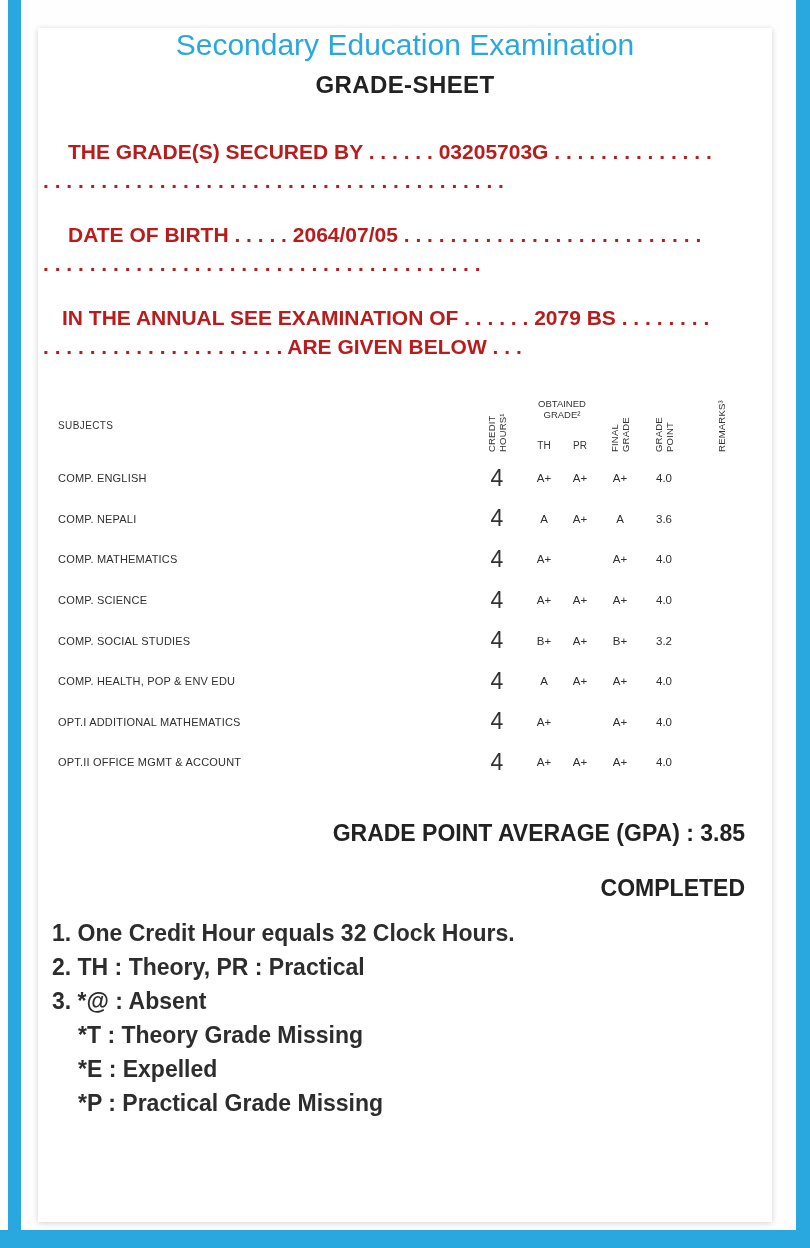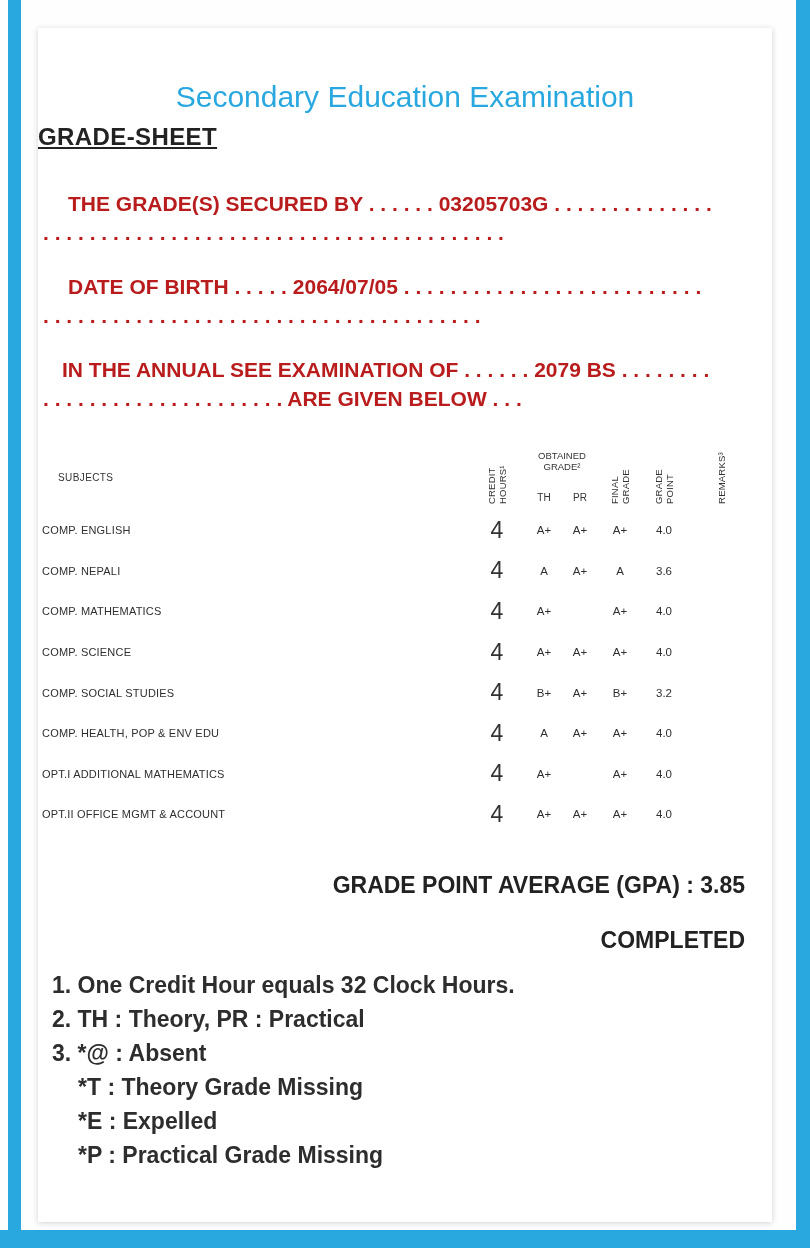--- a/index.html
+++ b/index.html
@@ -9,22 +9,22 @@
   .page { position:relative; width:810px; height:1248px; background:#fefefe; overflow:hidden; }
 
   .stripe { position:absolute; background:var(--accent); }
   .stripe-left { left:8px; top:0; width:13px; height:1248px; }
   .stripe-right { right:0; top:0; width:14px; height:1248px; }
   .stripe-bottom { left:0; top:1230px; width:810px; height:18px; }
 
   .card { position:absolute; left:38px; top:28px; width:734px; height:1194px; background:#fff;
           box-shadow:0 1px 6px rgba(0,0,0,0.18); overflow:hidden; }
 
-  .title { margin-top:52px; text-align:center; color:var(--accent); font-size:30px; line-height:34px; font-weight:500; }
-  .subtitle { margin-top:8px; text-align:left; font-size:24px; line-height:30px; font-weight:700; letter-spacing:0.4px; color:#222;text-decoration:underline; }
+  .title { text-align:center; color:var(--accent); font-size:30px; line-height:34px; font-weight:500; }
+  .subtitle { margin-top:8px; text-align:center; font-size:24px; line-height:30px; font-weight:700; letter-spacing:0.4px; color:#222; }
 
   .statements { margin-top:37px; font-weight:700; font-size:21px; color:#b91c1c; }
   .stmt { margin-bottom:25px; }
   .stmt span { display:block; line-height:29px; white-space:nowrap; overflow:hidden; }
   .stmt .l1 { padding-left:30px; }
   .stmt .l1.exam { padding-left:24px; }
   .stmt .l2 { padding-left:5px; }
 
   .grid-head { display:grid; grid-template-columns:430px 58px 72px 44px 44px 70px; height:65px; margin-top:32px; }
   .grid-row  { display:grid; grid-template-columns:430px 58px 36px 36px 44px 44px 70px; height:40.6px; align-items:center; }
@@ -32,21 +32,21 @@
   .h-subjects { align-self:center; padding-left:20px; font-size:10px; letter-spacing:0.4px; color:#333; }
   .vcell { position:relative; }
   .vtext { position:absolute; top:50%; left:50%; transform:translate(-50%,-50%) rotate(-90deg);
            font-size:9.5px; line-height:11px; width:52px; color:#333; letter-spacing:0.2px; }
   .vtext.nowrap { width:auto; white-space:nowrap; }
   .obtained { display:flex; flex-direction:column; justify-content:space-between; padding:5px 0 7px; }
   .obt-label { font-size:9.5px; line-height:11px; color:#333; text-align:center; }
   .thpr { display:flex;justify-content:flex-end; }
   .thpr span { width:36px; text-align:center; font-size:10px; color:#333; }
 
-  .c-subject { padding-left:4px; font-size:11px; color:#2f2f2f; letter-spacing:0.2px; white-space:nowrap; }
+  .c-subject { padding-left:20px; font-size:11px; color:#2f2f2f; letter-spacing:0.2px; white-space:nowrap; }
   .c-credit  { text-align:center; font-size:23px; color:#333; }
   .c-grade   { text-align:center; font-size:11.5px; color:#2f2f2f; }
 
   .gpa       { margin-top:37px; text-align:right; padding-right:27px; font-size:23px; font-weight:700; color:#222; }
   .completed { margin-top:28px; text-align:right; padding-right:27px; font-size:23px; font-weight:700; color:#222; }
 
   .footnotes { margin-top:14px; font-size:23px; font-weight:700; line-height:34px; padding-left:14px; color:#2d2d2d; }
   .fn.sub { padding-left:26px; }
 </style>
 </head>

